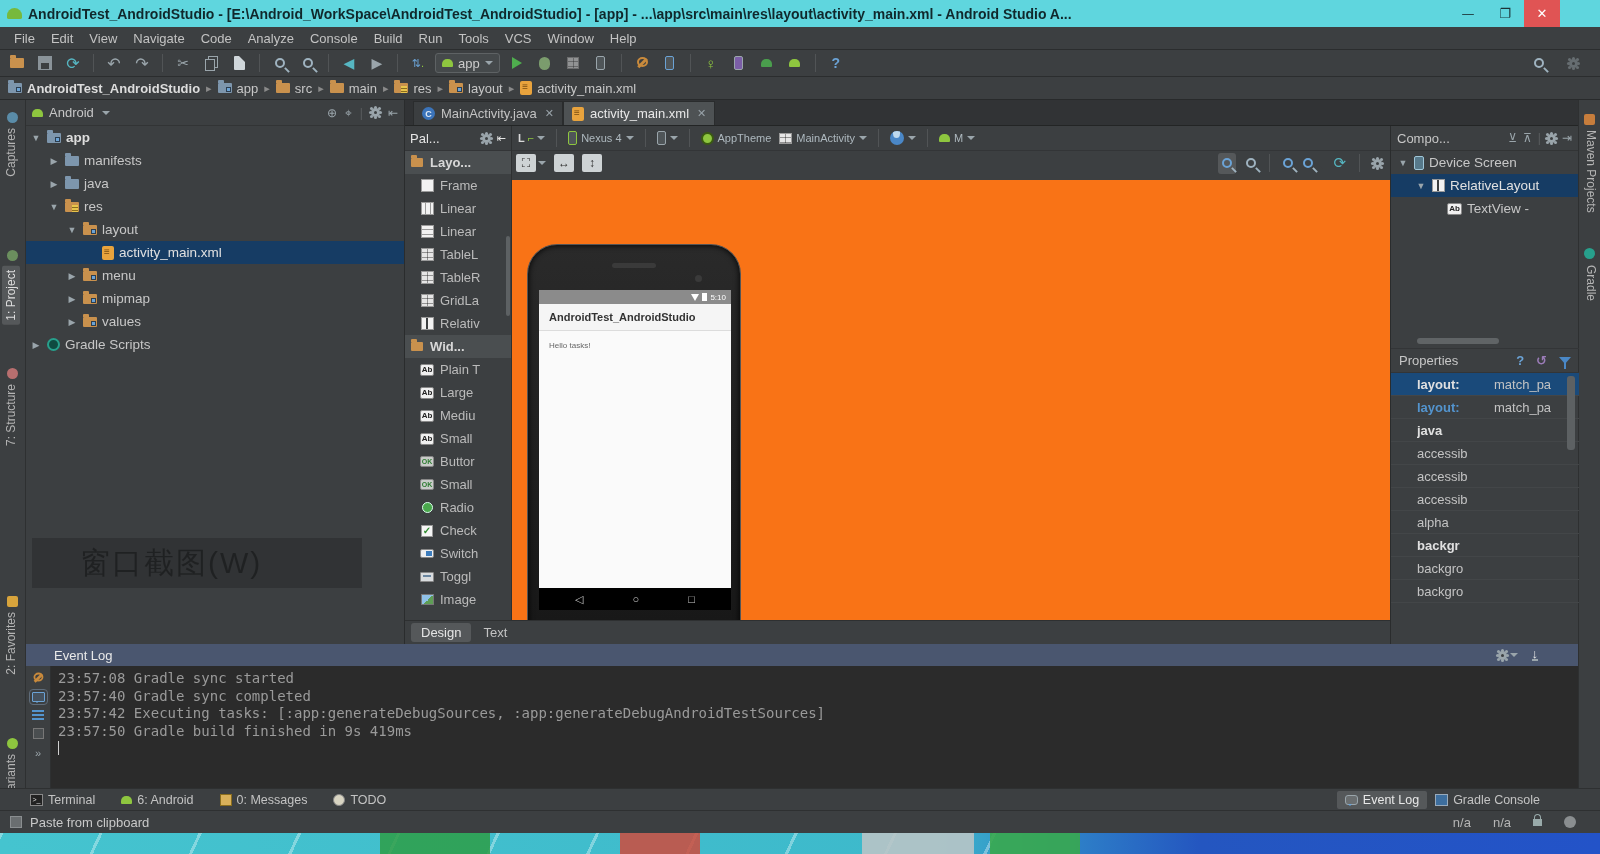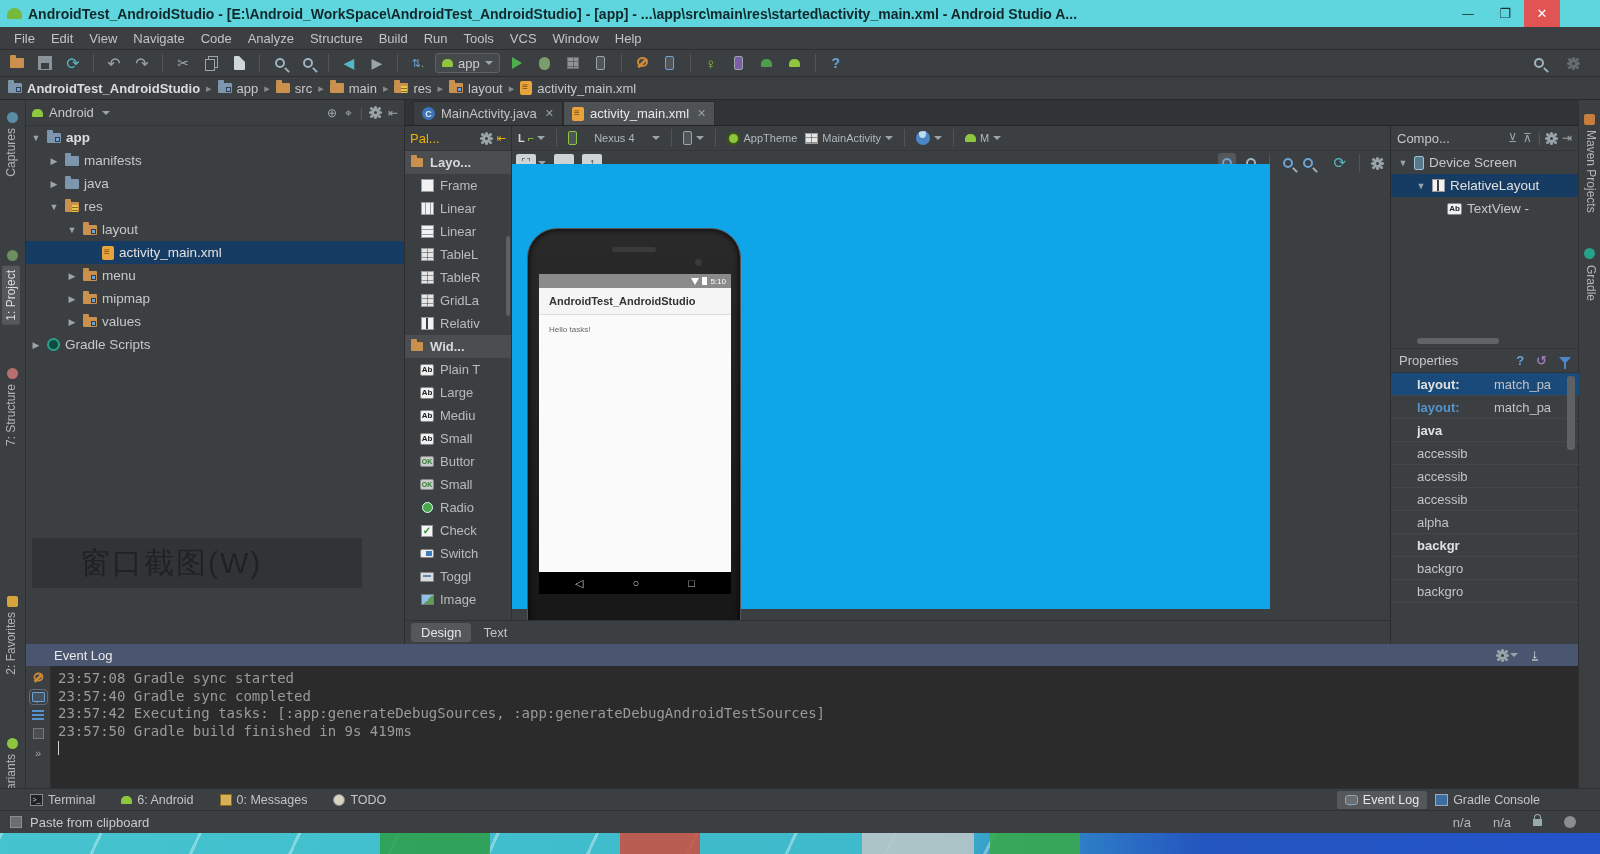--- a/index.html
+++ b/index.html
@@ -81,21 +81,21 @@
 
   
   .tabbar { position:absolute; left:405px; top:100px; width:1173px; height:26px; background:#313335; border-bottom:1px solid #232525; display:flex; align-items:flex-end; padding-left:8px; }
   .etab { height:24px; display:flex; align-items:center; gap:6px; padding:0 8px; color:#c3c3c3; background:#3b3e40; border:1px solid #2a2c2d; border-bottom:none; }
   .etab.active { background:#4e5254; color:#e8e8e8; }
   .etab .x { color:#98a2a8; font-size:11px; margin-left:2px; }
   .class-ic { width:13px; height:13px; border-radius:50%; background:#3b74ba; color:#dfeaf5; font-size:9px; font-weight:bold; display:flex; align-items:center; justify-content:center; }
 
   
   .palette { position:absolute; left:405px; top:126px; width:107px; height:494px; background:#3c3f41; border-right:1px solid #2e3031; overflow:hidden; }
-  .pal-head { height:25px; display:flex; align-items:center; padding:0 5px; gap:6px; color:#eab308; border-bottom:1px solid #333537; }
+  .pal-head { height:25px; display:flex; align-items:center; padding:0 5px; gap:6px; color:#e5e5e5; border-bottom:1px solid #333537; }
   .prow { height:23px; display:flex; align-items:center; gap:6px; padding-left:15px; white-space:nowrap; overflow:hidden; }
   .prow.cat { background:#4a4e50; padding-left:5px; font-weight:bold; color:#d8d8d8; }
   .pi { flex:none; width:14px; height:14px; display:flex; align-items:center; justify-content:center; }
   .ab-ic { width:15px; height:12px; background:#f0f0f0; border:1px solid #888; border-radius:2px; color:#222; font-size:8px; font-weight:bold; text-align:center; line-height:10px; }
   .ok-ic { width:15px; height:11px; background:#c9ccc9; border:1px solid #888; border-radius:2px; color:#2e7d32; font-size:7px; font-weight:bold; text-align:center; line-height:9px; }
   .radio-ic { width:11px; height:11px; border-radius:50%; background:#49a84c; border:1px solid #dfe; }
   .check-ic { width:12px; height:12px; background:#f5f5f5; border:1px solid #999; color:#2e8b2e; font-size:10px; font-weight:bold; line-height:10px; text-align:center; }
   .switch-ic { width:15px; height:9px; background:#f0f0f0; border:1px solid #888; border-radius:2px; position:relative; }
   .switch-ic::after { content:""; position:absolute; right:1px; top:1px; width:6px; height:5px; background:#3d7dbd; }
   .toggle-ic { width:14px; height:10px; background:#d9dcde; border:1px solid #888; border-radius:1px; }
@@ -108,21 +108,21 @@
   .lay-ic.rel { background:linear-gradient(90deg,#f2f2f2 0 4px,#3c3f41 4px 6px,#f2f2f2 6px); }
   .pal-scroll { position:absolute; right:1px; top:110px; width:4px; height:80px; background:#5d6163; border-radius:2px; }
 
   
   .surface { position:absolute; left:512px; top:126px; width:878px; height:494px; background:#3c3f41; }
   .cfgbar { height:25px; display:flex; align-items:center; gap:8px; padding-left:6px; border-bottom:1px solid #333537; color:#aeb9bf; font-size:11px; }
   .zoombar { height:24px; display:flex; align-items:center; gap:8px; padding-left:4px; }
   .boxic { width:20px; height:18px; background:#ced3d5; color:#2e2e2e; display:flex; align-items:center; justify-content:center; font-size:12px; border-radius:2px; }
   .zright { margin-left:auto; display:flex; align-items:center; gap:10px; padding-right:8px; }
   .zsel { background:#55585a; border-radius:3px; padding:3px 4px; }
-  .canvas { position:absolute; left:0; top:38px; width:758px; height:445px; background:#0ea5e9; }
+  .canvas { position:absolute; left:0; top:54px; width:878px; height:445px; background:#f97316; }
 
   
   .phone { position:absolute; left:15px; top:64px; width:214px; height:420px; background:linear-gradient(#2a2a2a,#161616); border-radius:30px; border:1px solid #555; box-shadow:inset 0 0 6px #000; }
   .phone .speaker { position:absolute; left:50%; top:18px; transform:translateX(-50%); width:44px; height:5px; background:#3a3a3a; border-radius:3px; }
   .phone .cam { position:absolute; right:38px; top:30px; width:7px; height:7px; background:#3a3a3a; border-radius:50%; }
   .screen { position:absolute; left:11px; top:45px; width:192px; height:320px; background:#fafafa; }
   .sbar { height:14px; background:#8b8b8b; display:flex; align-items:center; justify-content:flex-end; gap:3px; padding-right:5px; color:#fff; font-size:8px; }
   .wifi { width:0; height:0; border-left:4px solid transparent; border-right:4px solid transparent; border-top:7px solid #fff; }
   .batt { width:5px; height:8px; background:#fff; }
   .appbar { height:27px; background:#f5f5f5; border-bottom:1px solid #dcdcdc; display:flex; align-items:center; padding-left:10px; color:#333; font-size:11px; font-weight:bold; }
@@ -188,34 +188,34 @@
   .tasksliver .streaks { position:absolute; inset:0; background:repeating-linear-gradient(115deg, rgba(255,255,255,0.35) 0 3px, transparent 3px 90px); width:1050px; }
   .blk { position:absolute; top:0; height:21px; }
 </style>
 </head>
 <body>
 
 <div class="win">
 
   <div class="titlebar">
     <span class="droid-head"></span>
-    <span class="ttl">AndroidTest_AndroidStudio - [E:\Android_WorkSpace\AndroidTest_AndroidStudio] - [app] - ...\app\src\main\res\started\activity_main.xml - Android Studio A...</span>
+    <span class="ttl">AndroidTest_AndroidStudio - [E:\Android_WorkSpace\AndroidTest_AndroidStudio] - [app] - ...\app\src\main\res\layout\activity_main.xml - Android Studio A...</span>
     <span class="winbtn" style="left:1450px;">—</span>
     <span class="winbtn" style="left:1487px;">❐</span>
     <span class="winbtn close" style="left:1524px;">✕</span>
   </div>
 
   <div class="menubar">
     <span>File</span>
     <span>Edit</span>
     <span>View</span>
     <span>Navigate</span>
     <span>Code</span>
     <span>Analyze</span>
-    <span>Structure</span>
+    <span>Console</span>
     <span>Build</span>
     <span>Run</span>
     <span>Tools</span>
     <span>VCS</span>
     <span>Window</span>
     <span>Help</span>
   </div>
 
   <div class="toolbar">
     <span class="tbi">
@@ -586,21 +586,21 @@
   </div>
 
   <div class="surface">
     <div class="cfgbar">
       <span style="display:flex;align-items:center;gap:3px;">
           <span style="color:#d8d8d8;font-weight:bold;">L</span>
           <span style="color:#8ec63f;">⌐</span>
           <span class="caret"></span>
         </span>
       <span class="tsep"></span>
-      <span style="display:flex;align-items:center;gap:17px;">
+      <span style="display:flex;align-items:center;gap:4px;">
           <span class="phone-ic" style="border-color:#8ec63f;"></span>
           <span>Nexus 4</span>
           <span class="caret"></span>
         </span>
       <span class="tsep"></span>
       <span style="display:flex;align-items:center;gap:4px;">
           <span class="phone-ic"></span>
           <span class="caret"></span>
         </span>
       <span class="tsep"></span>

